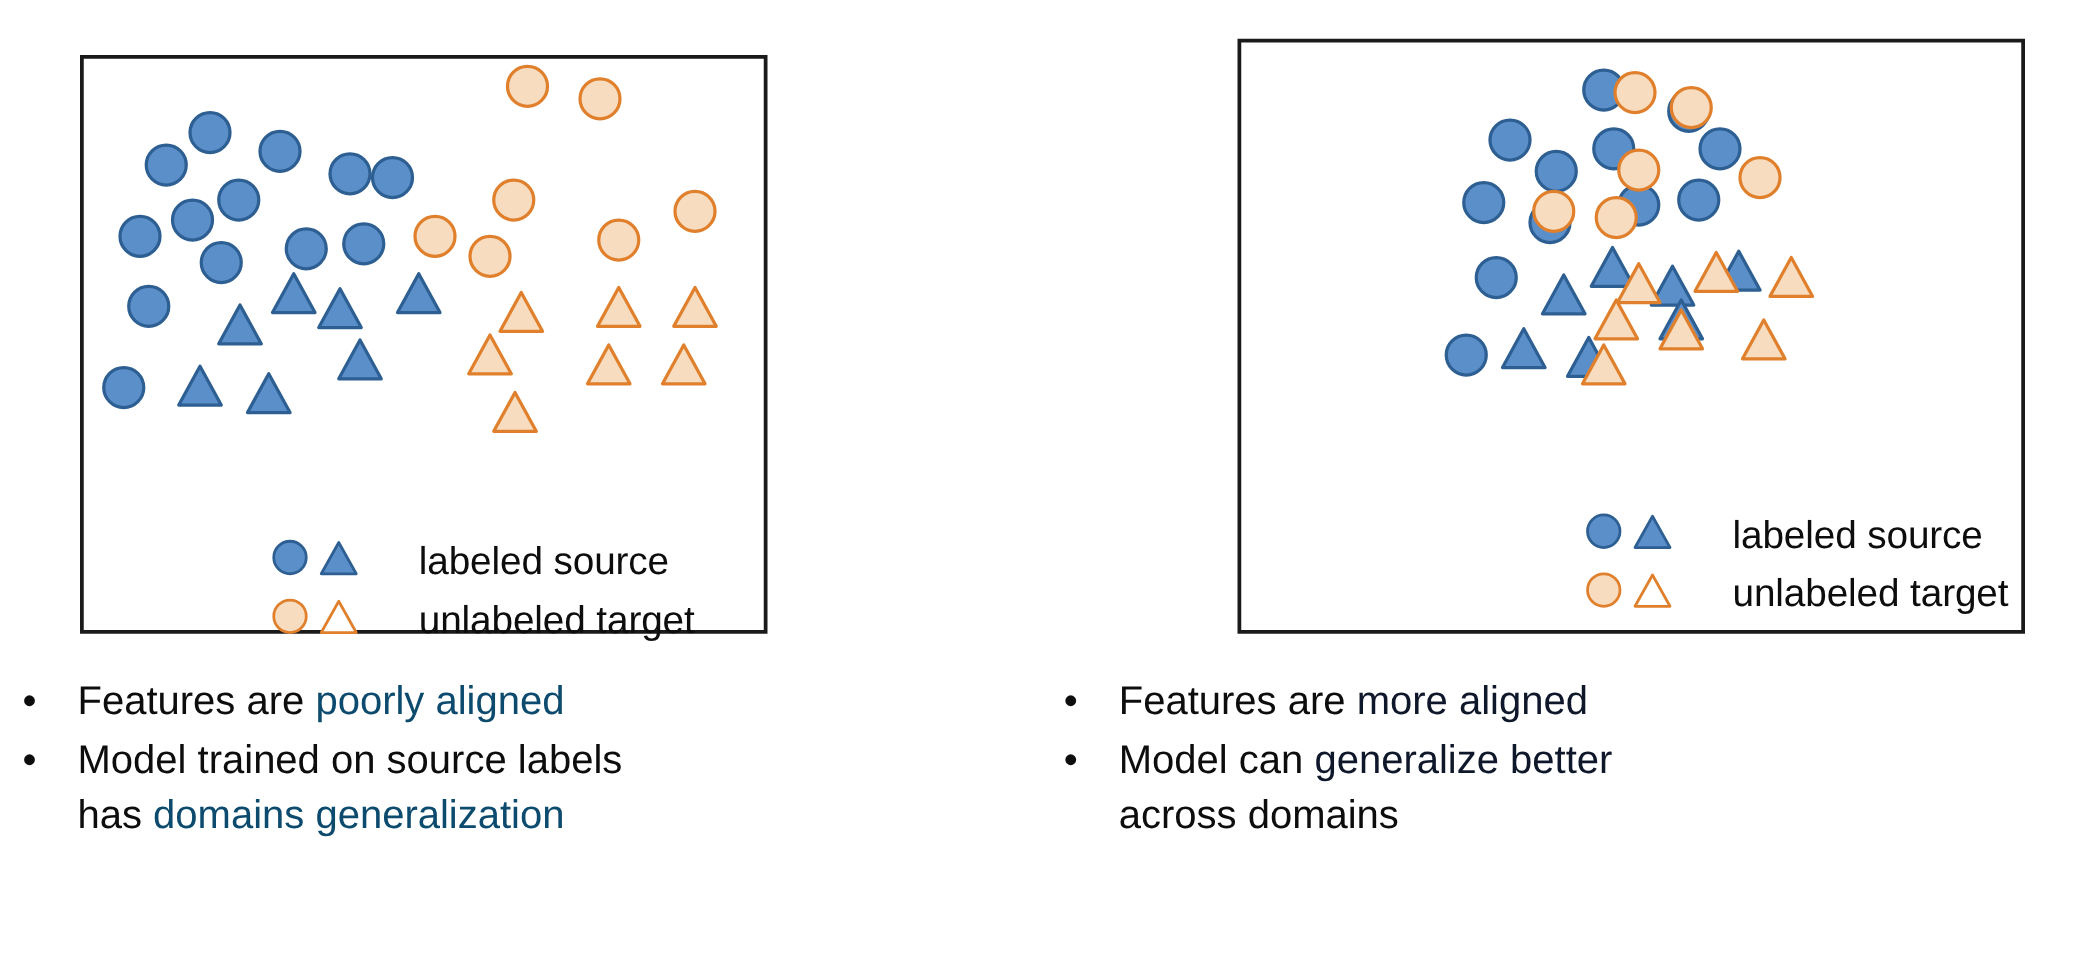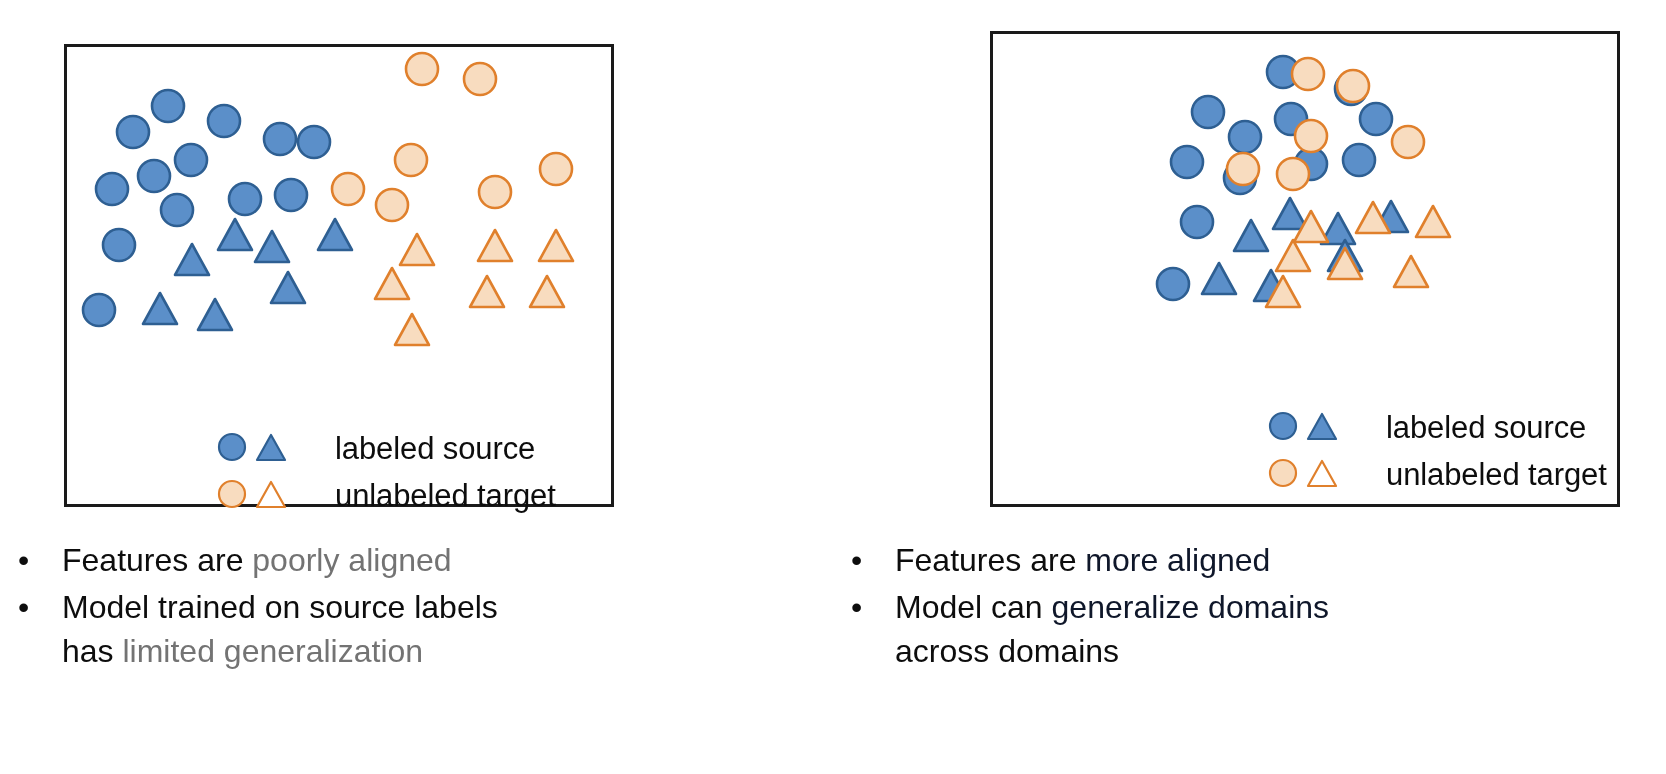--- a/index.html
+++ b/index.html
@@ -92,21 +92,21 @@
     flex: 0 0 44px;
     text-align: left;
     font-size: 32px;
     line-height: 44px;
     color: #0d0d0d;
   }
   .bullet-text {
     flex: 1;
     white-space: pre-wrap;
   }
-  .hl-red  { color: #737373; }
+  .hl-red  { color: #0c4a6e; }
   .hl-blue { color: #0f172a; }
 </style>
 </head>
 <body>
 
 <div class="panel" id="left-panel">
 
   <div class="plot-box" id="left-plot-box">
     <div class="scatter">
         <div class="marker" style="left: 82px; top: 40px;">
@@ -316,21 +316,21 @@
   </div>
 
   <div class="bullets" id="left-bullets">
       <div class="bullet-item">
         <span class="bullet-dot">•</span>
         <span class="bullet-text"><span>Features are </span><span class="hl-red">poorly aligned</span></span>
       </div>
       <div class="bullet-item">
         <span class="bullet-dot">•</span>
         <span class="bullet-text"><span>Model trained on source labels
-has </span><span class="hl-red">limited generalization</span></span>
+has </span><span class="hl-red">domains generalization</span></span>
       </div>
     </div>
 </div>
 
 <div class="panel" id="right-panel">
 
   <div class="plot-box" id="right-plot-box">
     <div class="scatter">
         <div class="marker" style="left: 271px; top: 19px;">
           <svg width="38" height="38" viewBox="0 0 38 38">
@@ -528,17 +528,17 @@
     </div>
   </div>
 
   <div class="bullets" id="right-bullets">
       <div class="bullet-item">
         <span class="bullet-dot">•</span>
         <span class="bullet-text"><span>Features are </span><span class="hl-blue">more aligned</span></span>
       </div>
       <div class="bullet-item">
         <span class="bullet-dot">•</span>
-        <span class="bullet-text"><span>Model can </span><span class="hl-blue">generalize domains</span><span>
+        <span class="bullet-text"><span>Model can </span><span class="hl-blue">generalize better</span><span>
 across domains</span></span>
       </div>
     </div>
 </div>
 
 </body></html>

